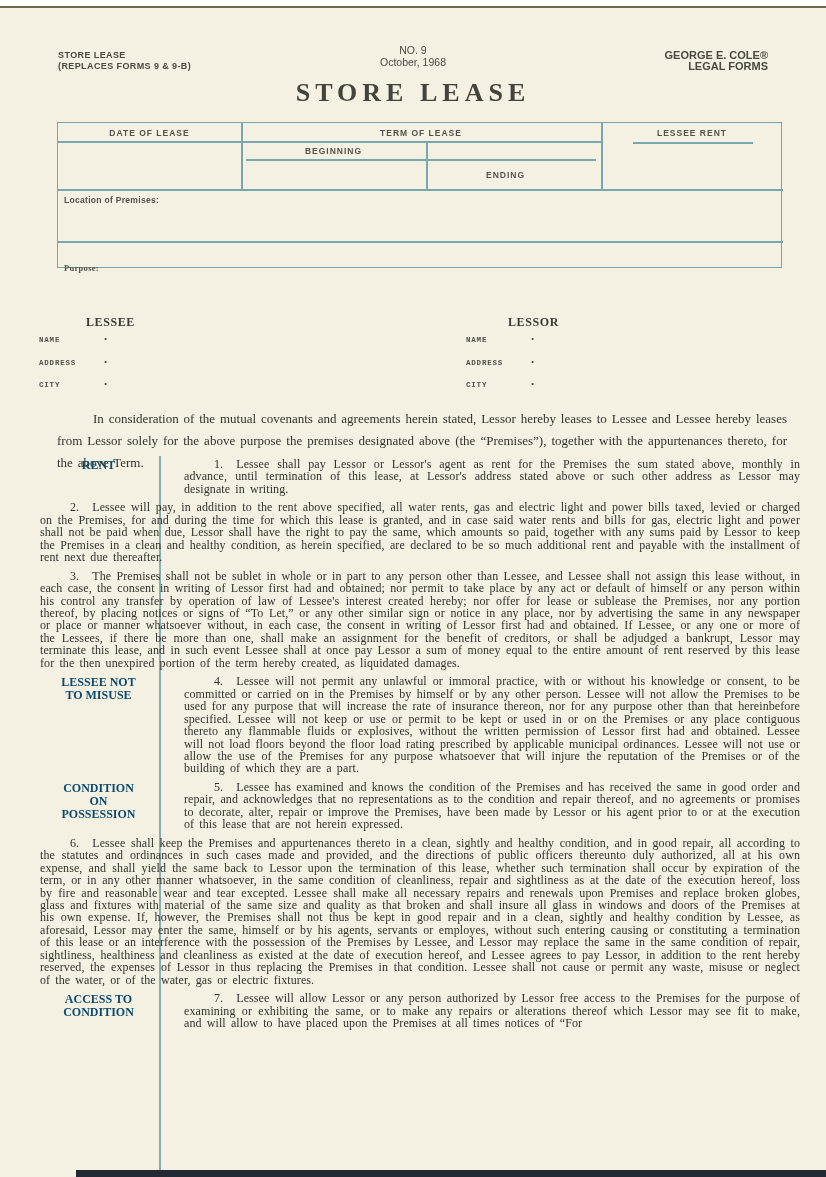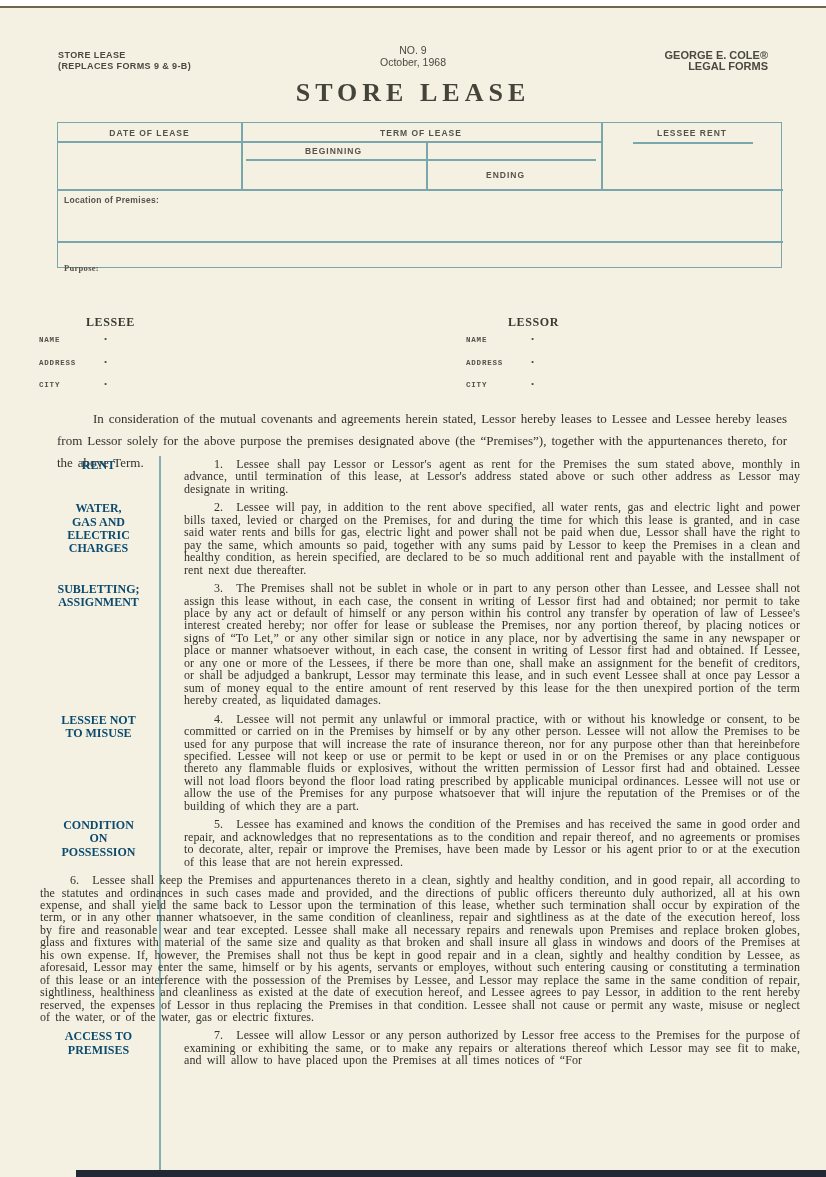--- a/index.html
+++ b/index.html
@@ -132,30 +132,24 @@
 
   <div class="vrule"></div>
   <div class="clauses">
 
     <div class="clause">
       <div class="clause-heading">RENT</div>
       <p class="clause-body"><span class="clause-num">1.</span><span>Lessee shall pay Lessor or Lessor's agent as rent for the Premises the sum stated above, monthly in advance, until termination of this lease, at Lessor's address stated above or such other address as Lessor may designate in writing.</span></p>
     </div>
 
     <div class="clause">
-      <div class="clause-heading">WATER,
-GAS AND
-ELECTRIC
-CHARGES</div>
       <p class="clause-body"><span class="clause-num">2.</span><span>Lessee will pay, in addition to the rent above specified, all water rents, gas and electric light and power bills taxed, levied or charged on the Premises, for and during the time for which this lease is granted, and in case said water rents and bills for gas, electric light and power shall not be paid when due, Lessor shall have the right to pay the same, which amounts so paid, together with any sums paid by Lessor to keep the Premises in a clean and healthy condition, as herein specified, are declared to be so much additional rent and payable with the installment of rent next due thereafter.</span></p>
     </div>
 
     <div class="clause">
-      <div class="clause-heading">SUBLETTING;
-ASSIGNMENT</div>
       <p class="clause-body"><span class="clause-num">3.</span><span>The Premises shall not be sublet in whole or in part to any person other than Lessee, and Lessee shall not assign this lease without, in each case, the consent in writing of Lessor first had and obtained; nor permit to take place by any act or default of himself or any person within his control any transfer by operation of law of Lessee's interest created hereby; nor offer for lease or sublease the Premises, nor any portion thereof, by placing notices or signs of “To Let,” or any other similar sign or notice in any place, nor by advertising the same in any newspaper or place or manner whatsoever without, in each case, the consent in writing of Lessor first had and obtained. If Lessee, or any one or more of the Lessees, if there be more than one, shall make an assignment for the benefit of creditors, or shall be adjudged a bankrupt, Lessor may terminate this lease, and in such event Lessee shall at once pay Lessor a sum of money equal to the entire amount of rent reserved by this lease for the then unexpired portion of the term hereby created, as liquidated damages.</span></p>
     </div>
 
     <div class="clause">
       <div class="clause-heading">LESSEE NOT
 TO MISUSE</div>
       <p class="clause-body"><span class="clause-num">4.</span><span>Lessee will not permit any unlawful or immoral practice, with or without his knowledge or consent, to be committed or carried on in the Premises by himself or by any other person. Lessee will not allow the Premises to be used for any purpose that will increase the rate of insurance thereon, nor for any purpose other than that hereinbefore specified. Lessee will not keep or use or permit to be kept or used in or on the Premises or any place contiguous thereto any flammable fluids or explosives, without the written permission of Lessor first had and obtained. Lessee will not load floors beyond the floor load rating prescribed by applicable municipal ordinances. Lessee will not use or allow the use of the Premises for any purpose whatsoever that will injure the reputation of the Premises or of the building of which they are a part.</span></p>
     </div>
 
     <div class="clause">
@@ -164,20 +158,20 @@
 POSSESSION</div>
       <p class="clause-body"><span class="clause-num">5.</span><span>Lessee has examined and knows the condition of the Premises and has received the same in good order and repair, and acknowledges that no representations as to the condition and repair thereof, and no agreements or promises to decorate, alter, repair or improve the Premises, have been made by Lessor or his agent prior to or at the execution of this lease that are not herein expressed.</span></p>
     </div>
 
     <div class="clause">
       <p class="clause-body"><span class="clause-num">6.</span><span>Lessee shall keep the Premises and appurtenances thereto in a clean, sightly and healthy condition, and in good repair, all according to the statutes and ordinances in such cases made and provided, and the directions of public officers thereunto duly authorized, all at his own expense, and shall yield the same back to Lessor upon the termination of this lease, whether such termination shall occur by expiration of the term, or in any other manner whatsoever, in the same condition of cleanliness, repair and sightliness as at the date of the execution hereof, loss by fire and reasonable wear and tear excepted. Lessee shall make all necessary repairs and renewals upon Premises and replace broken globes, glass and fixtures with material of the same size and quality as that broken and shall insure all glass in windows and doors of the Premises at his own expense. If, however, the Premises shall not thus be kept in good repair and in a clean, sightly and healthy condition by Lessee, as aforesaid, Lessor may enter the same, himself or by his agents, servants or employes, without such entering causing or constituting a termination of this lease or an interference with the possession of the Premises by Lessee, and Lessor may replace the same in the same condition of repair, sightliness, healthiness and cleanliness as existed at the date of execution hereof, and Lessee agrees to pay Lessor, in addition to the rent hereby reserved, the expenses of Lessor in thus replacing the Premises in that condition. Lessee shall not cause or permit any waste, misuse or neglect of the water, or of the water, gas or electric fixtures.</span></p>
     </div>
 
     <div class="clause">
       <div class="clause-heading">ACCESS TO
-PREMISES</div>
+CONDITION</div>
       <p class="clause-body"><span class="clause-num">7.</span><span>Lessee will allow Lessor or any person authorized by Lessor free access to the Premises for the purpose of examining or exhibiting the same, or to make any repairs or alterations thereof which Lessor may see fit to make, and will allow to have placed upon the Premises at all times notices of “For</span></p>
     </div>
 
   </div>
 
   <div class="scan-bottom"></div>
 </div>
 
 </body></html>

